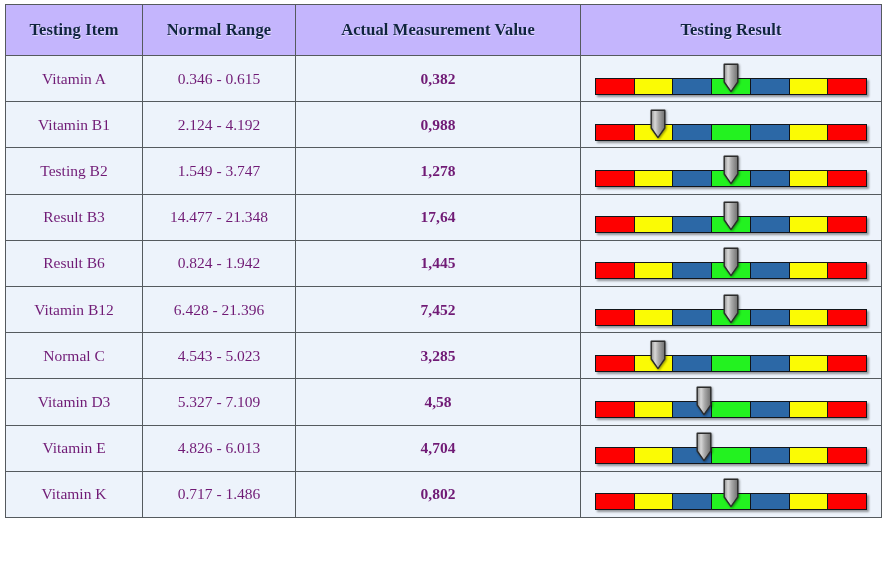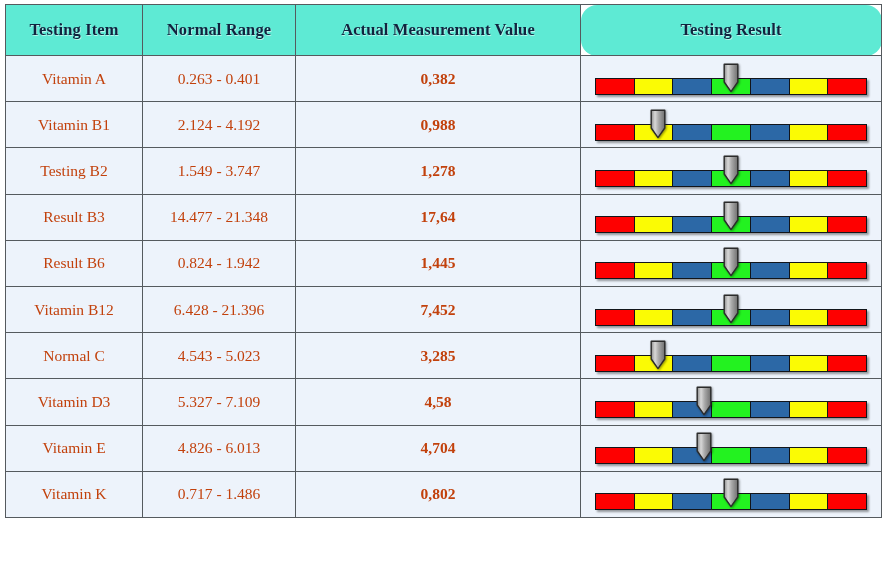--- a/index.html
+++ b/index.html
@@ -29,48 +29,48 @@
   }
 
   table.report th,
   table.report td {
     border: 1px solid #555a5e;
     padding: 0;
     vertical-align: middle;
   }
 
   thead th {
-    background: #5eead4;
+    background: #c4b5fd;
     color: #10243f;
     font-weight: bold;
     font-size: 16.5px;
     height: 50px;
     text-align: center;
     text-shadow: 0.7px 0.7px 0px rgba(255,255,255,0.55);
     letter-spacing: 0.1px;
   }
 
   tbody td {
     background: #edf3fb;
-    color: #c2410c;
+    color: #701a75;
     font-size: 15.5px;
     height: 45.2px;
     text-align: center;
     white-space: nowrap;
   }
 
   td.col-item { width: 136px; }
   td.col-range { width: 152px; }
   td.col-value { width: 284px; font-weight: bold; }
   td.col-result { width: 300px; }
 
   th.col-item { width: 136px; }
   th.col-range { width: 152px; }
   th.col-value { width: 284px; margin-top: 27px; }
-  th.col-result { width: 300px; border-radius: 16px; }
+  th.col-result { width: 300px; }
 
   
   .gauge {
     position: relative;
     width: 272px;
     height: 40px;
     margin: 0 auto;
   }
 
   .gauge-bar {
@@ -113,21 +113,21 @@
       <tr>
         <th class="col-item">Testing Item</th>
         <th class="col-range">Normal Range</th>
         <th class="col-value">Actual Measurement Value</th>
         <th class="col-result">Testing Result</th>
       </tr>
     </thead>
     <tbody id="table-body">
         <tr>
           <td class="col-item">Vitamin A</td>
-          <td class="col-range">0.263 - 0.401</td>
+          <td class="col-range">0.346 - 0.615</td>
           <td class="col-value">0,382</td>
           <td class="col-result">
             <div class="gauge">
               <div class="gauge-bar">
                 <div class="seg seg-red"></div>
                 <div class="seg seg-yellow"></div>
                 <div class="seg seg-blue"></div>
                 <div class="seg seg-green"></div>
                 <div class="seg seg-blue"></div>
                 <div class="seg seg-yellow"></div>

